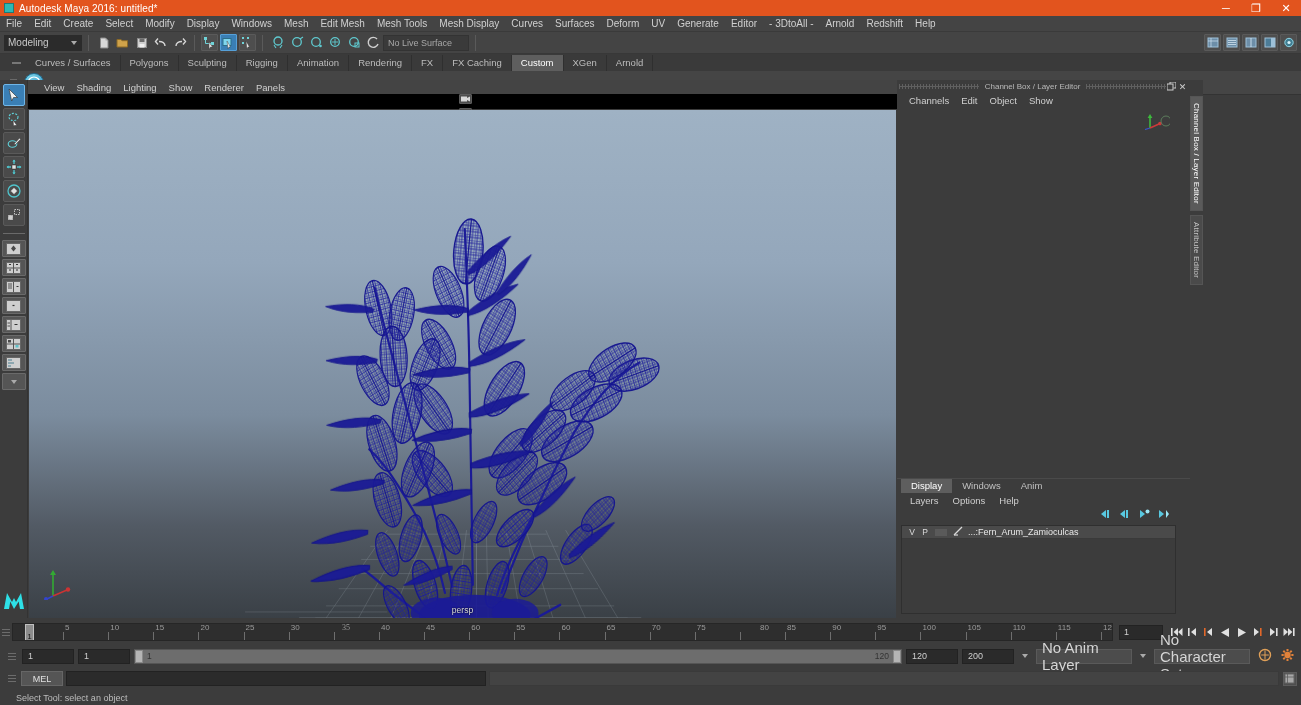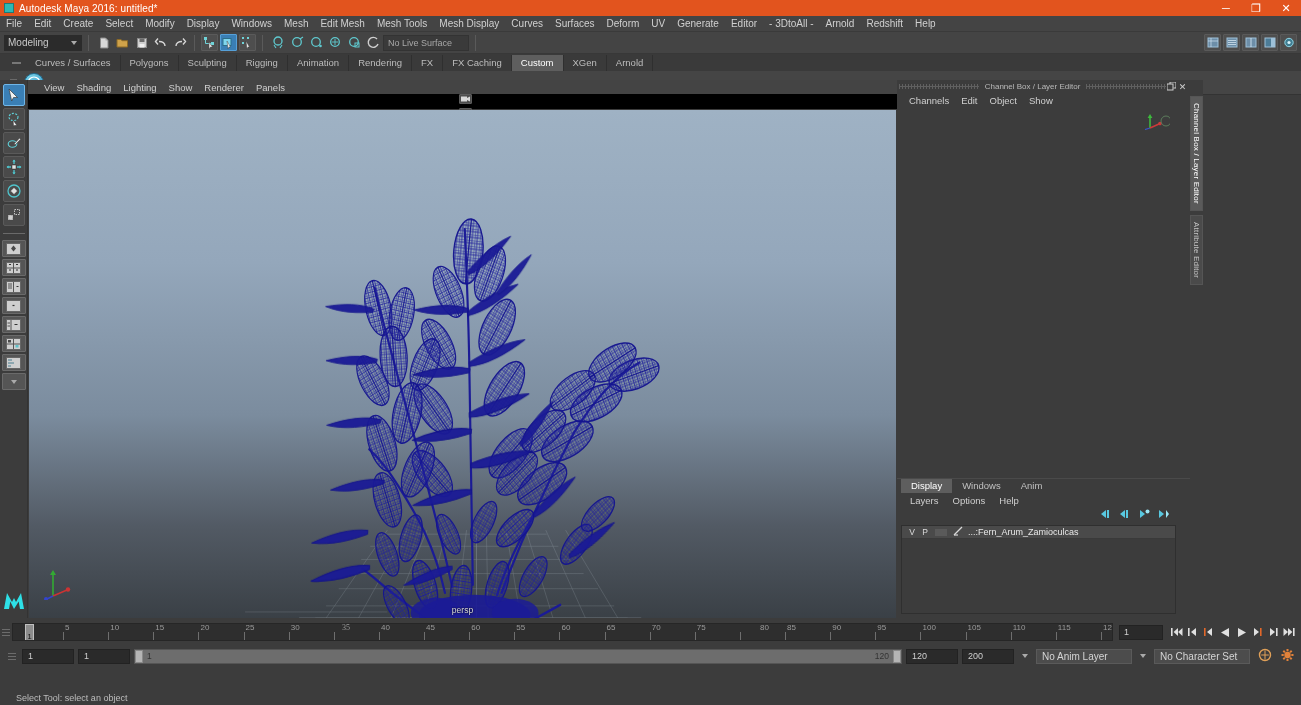--- a/index.html
+++ b/index.html
@@ -209,21 +209,21 @@
     width: 52px; height: 15px; background: #2a2a2a; border: 1px solid #222;
     font-size: 9px; color: #cfcfcf; display: flex; align-items: center; padding-left: 5px;
   }
   .range-bar {
     flex: 1; height: 15px; background: #6d6d6d; border: 1px solid #555; position: relative; display: flex; align-items: center;
   }
   .range-handle { width: 8px; height: 13px; background: #b5b5b5; border: 1px solid #8a8a8a; }
   .range-lbl { font-size: 8.5px; color: #333; padding: 0 4px; }
   .range-lbl.right { margin-left: auto; }
   .combo-field {
-    height: 15px; background: #4c4c4c; border: 1px solid #5a5a5a; font-size: 10px; color: #d5d5d5;
+    height: 15px; background: #4c4c4c; border: 1px solid #5a5a5a; font-size: 15px; color: #d5d5d5;
     display: flex; align-items: center; padding: 0 5px; position: relative;
   }
   .combo-caret { width: 14px; display: flex; align-items: center; justify-content: center; }
 
   
   .cmdline { position: absolute; top: 669px; left: 0; width: 1301px; height: 19px; display: flex; align-items: center; gap: 3px; padding-left: 6px;}
   .mel-btn {
     width: 42px; height: 15px; background: #555; border: 1px solid #666; font-size: 9px; color: #e0e0e0;
     display: flex; align-items: center; justify-content: center;
   }
@@ -1127,18 +1127,34 @@
     <div style="margin-left:3px;margin-right:6px">
       <svg width="15" height="14" viewBox="0 0 15 14">
           <circle cx="7.5" cy="7" r="3.2" fill="#e2823a"></circle>
           <g stroke="#e2823a" stroke-width="2">
             <path d="M7.5 1v2.2M7.5 10.8V13M1.5 7h2.2M11.3 7h2.2M3.3 2.8l1.6 1.6M10.1 9.6l1.6 1.6M11.7 2.8l-1.6 1.6M4.9 9.6l-1.6 1.6"></path>
           </g>
         </svg>
     </div>
   </div>
 
+  <div class="cmdline">
+    <div class="ts-grip">
+        <i></i>
+        <i></i>
+        <i></i>
+      </div>
+    <div class="mel-btn">MEL</div>
+    <div class="cmd-input"></div>
+    <div class="cmd-output"></div>
+    <div class="cmd-icon">
+      <svg width="11" height="11" viewBox="0 0 11 11">
+          <rect x="1" y="1" width="9" height="9" fill="#a8a8a8" stroke="#666"></rect>
+          <path d="M1 4h9M3.5 1v9" stroke="#555" stroke-width=".7"></path>
+        </svg>
+    </div>
+  </div>
 
   <div class="helpline">
     <span>Select Tool: select an object</span>
   </div>
 
 </div>
 
 </body></html>

